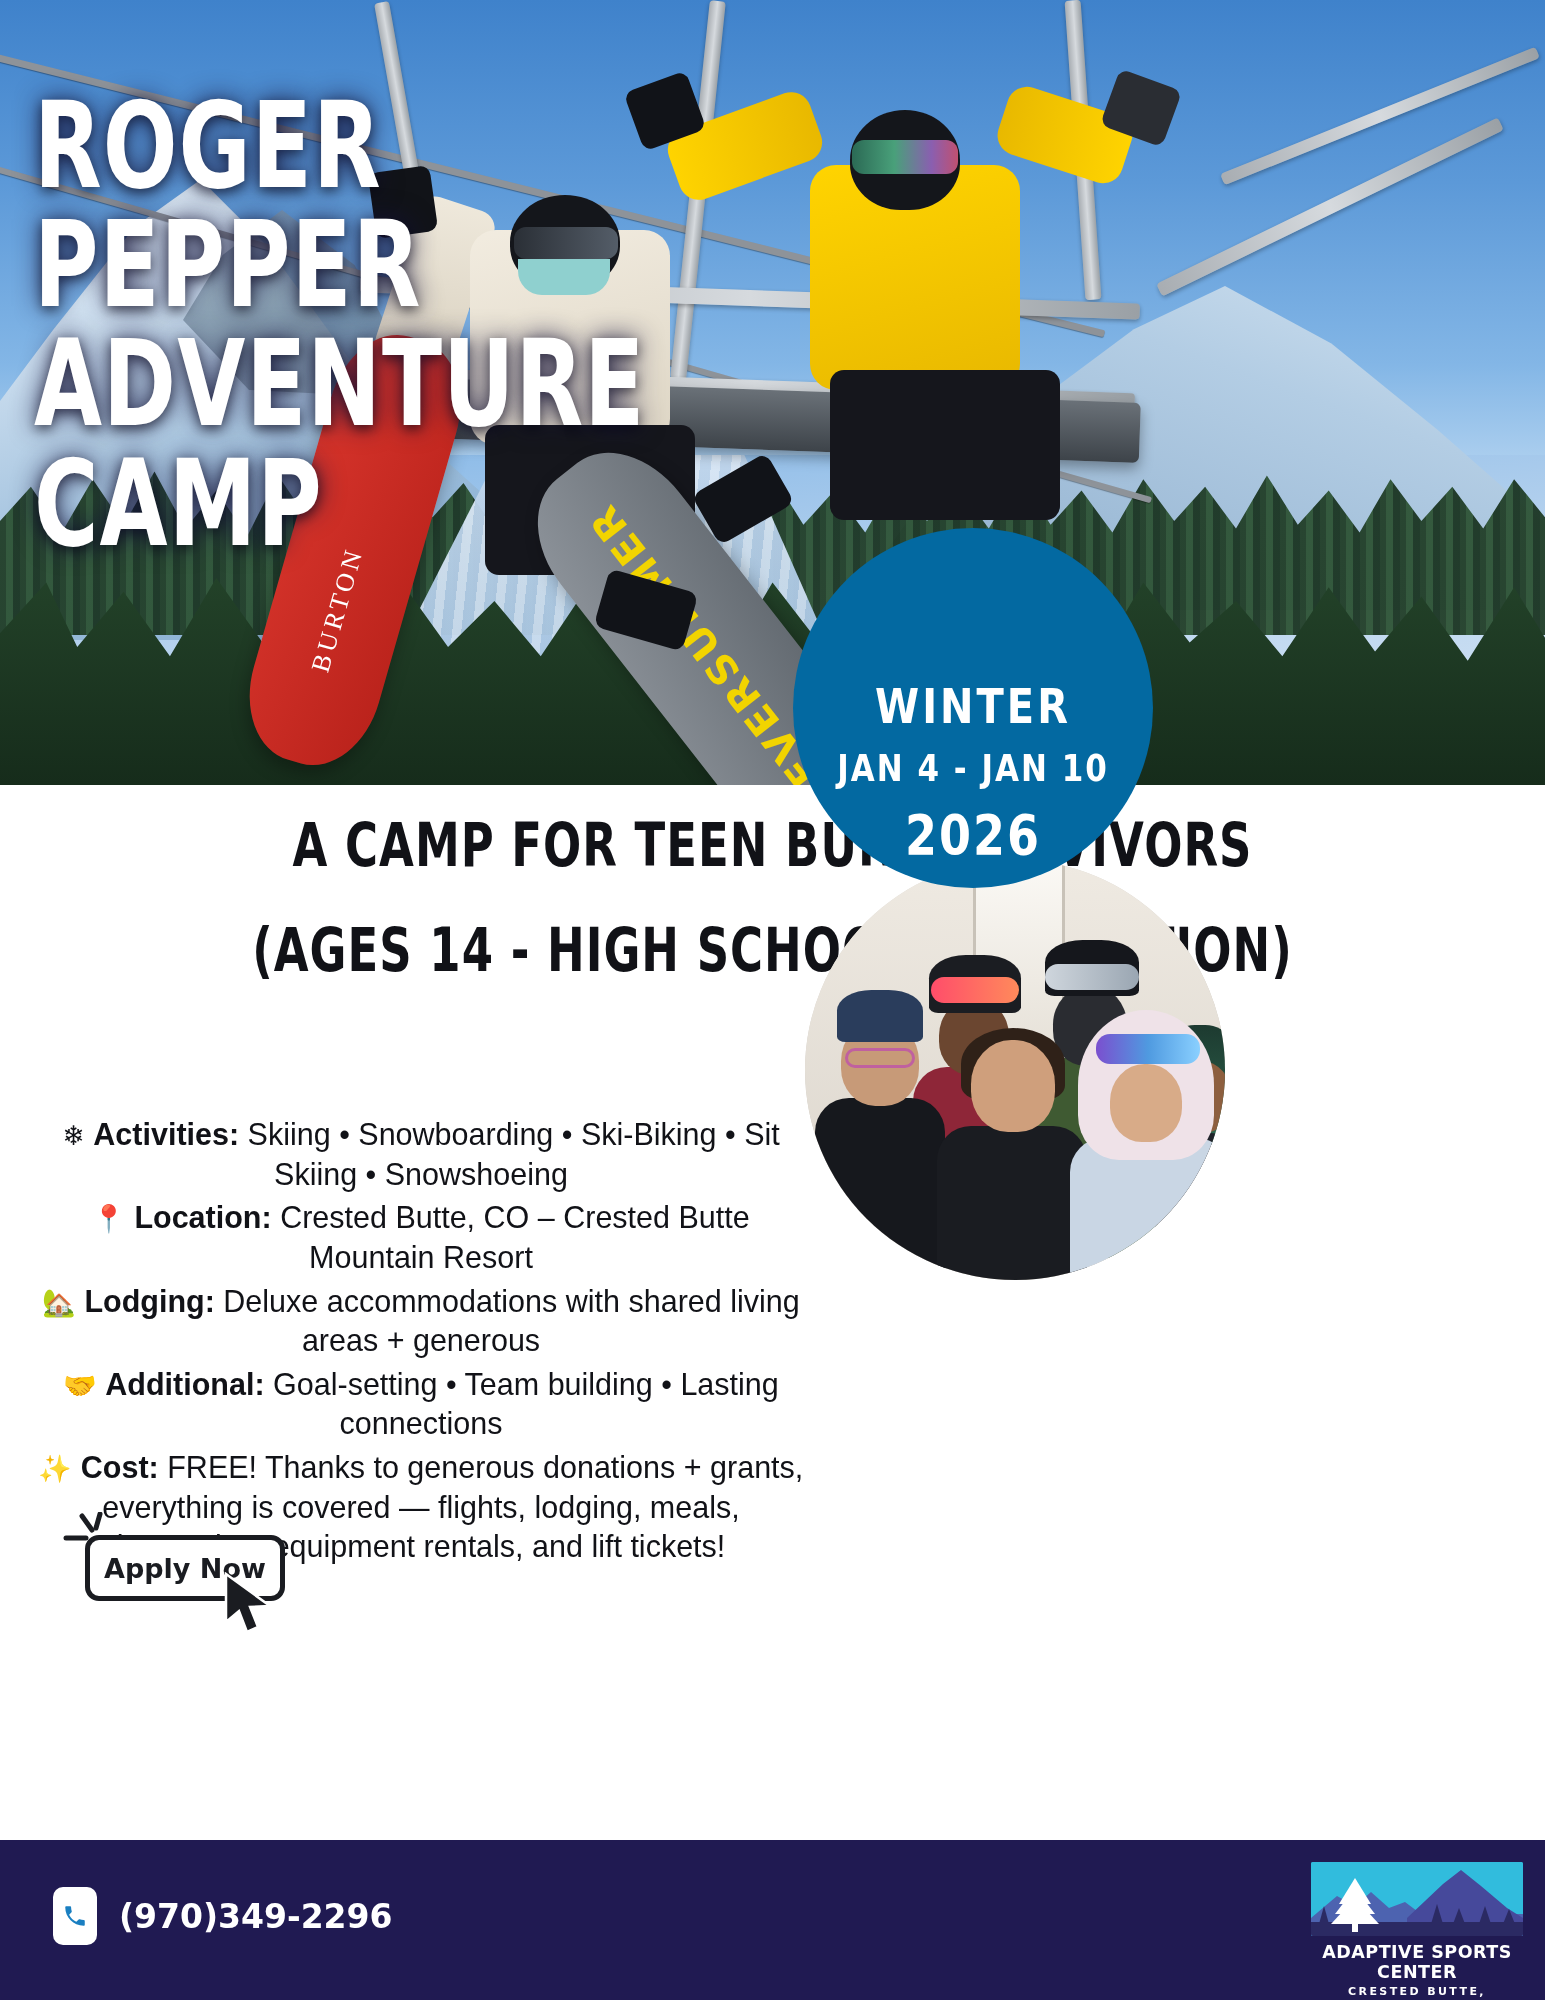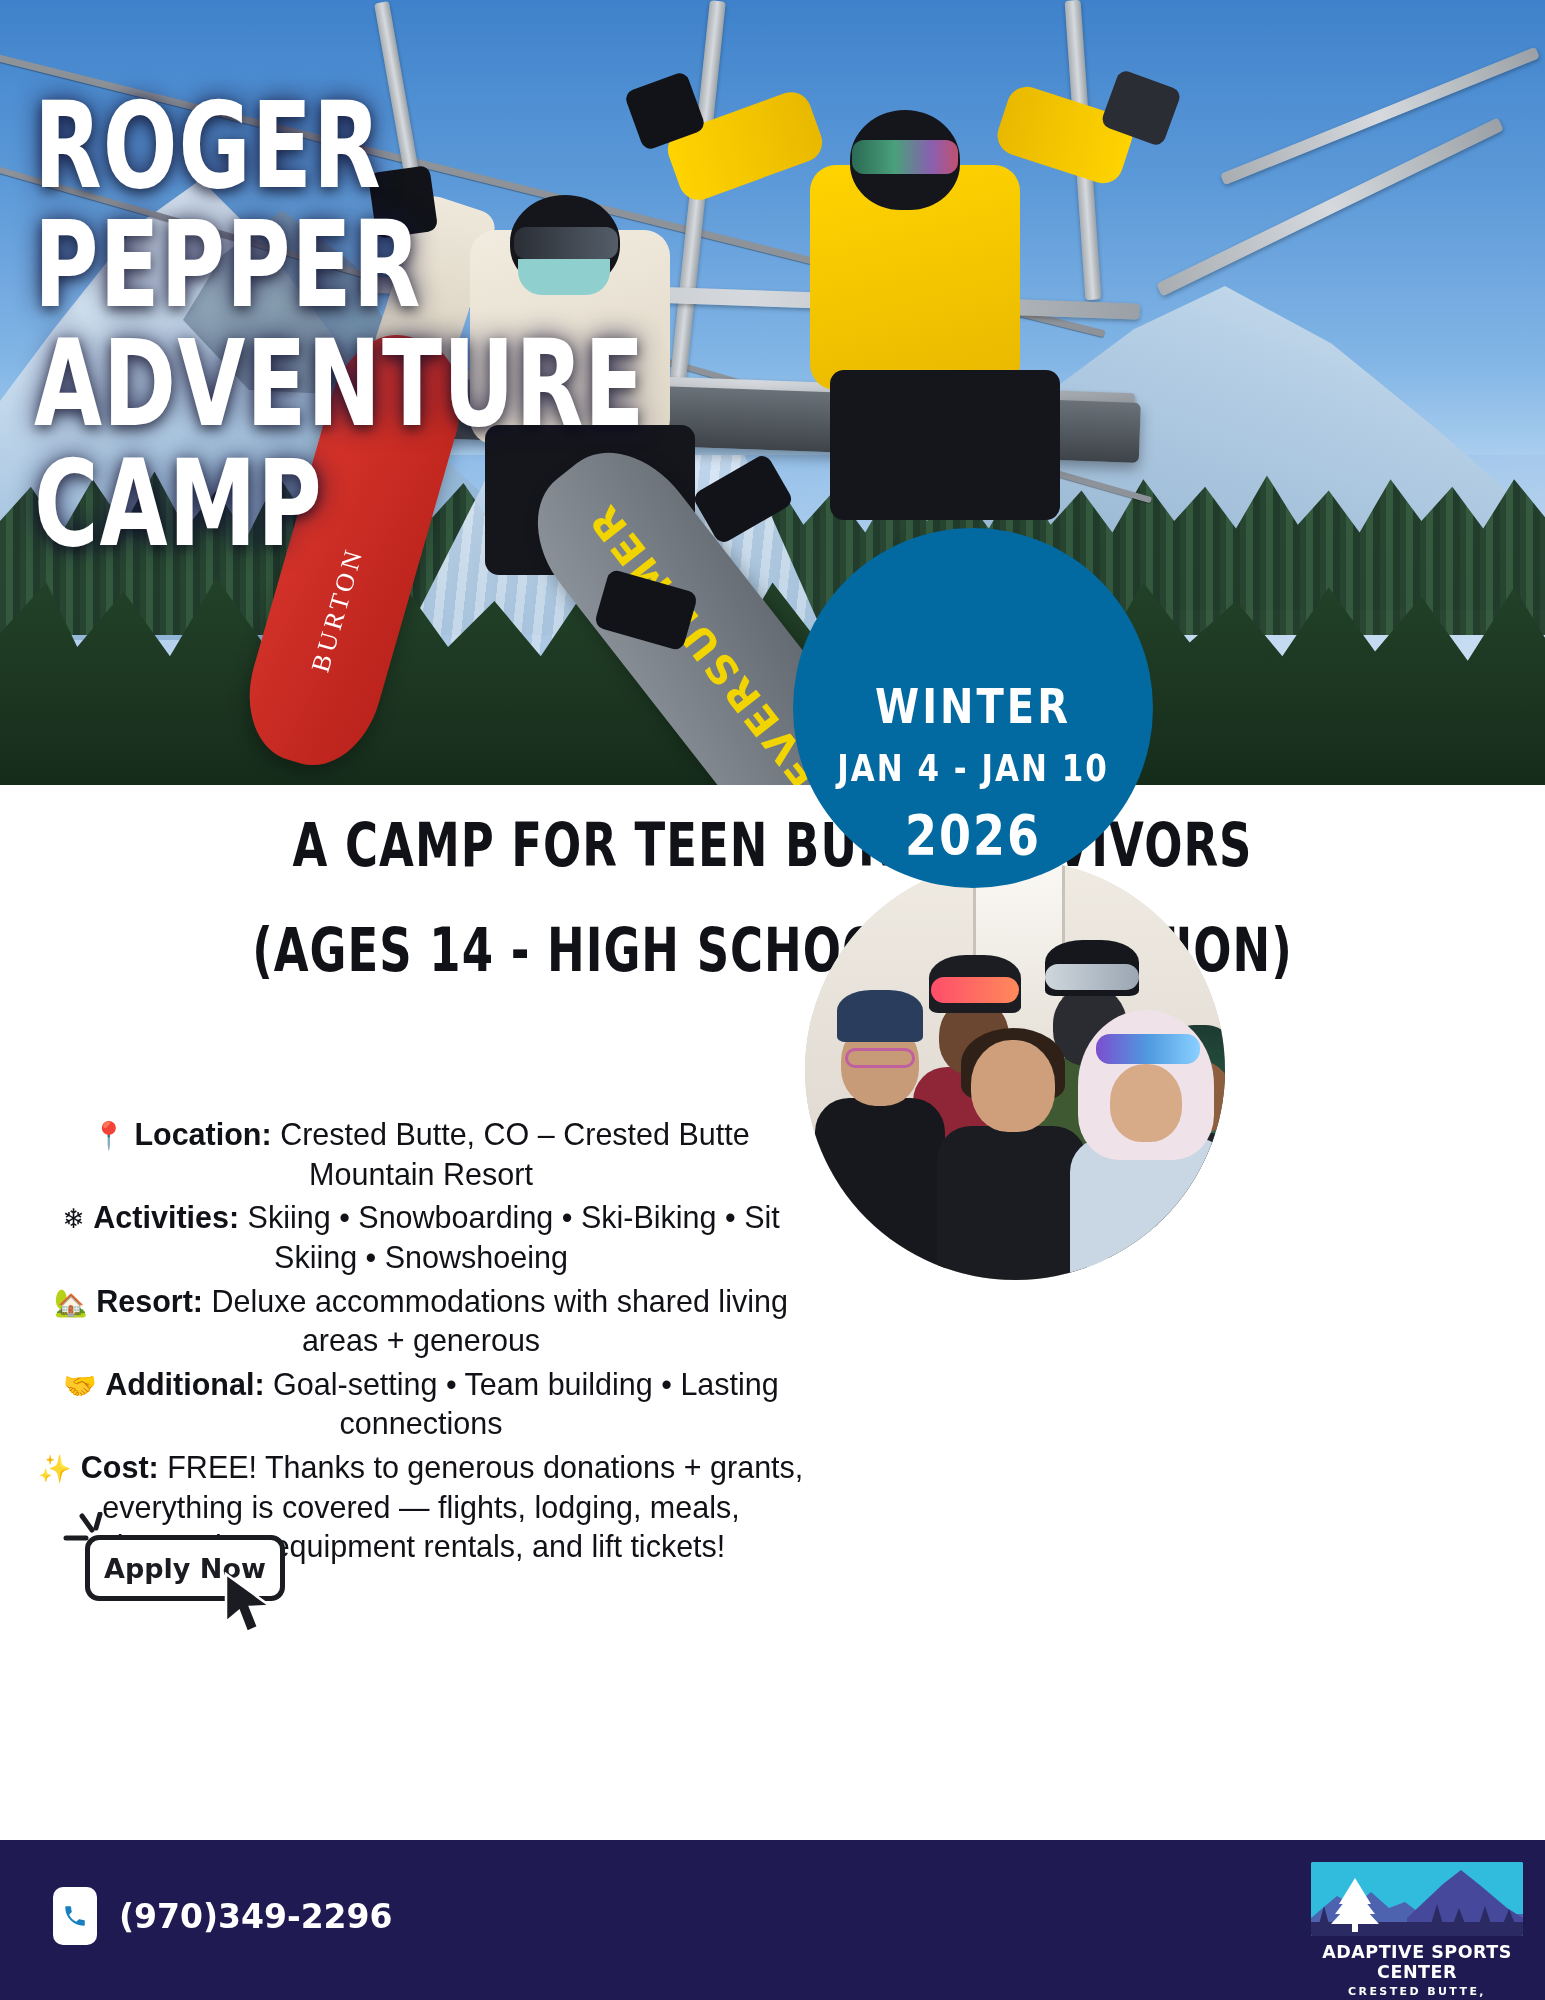--- a/index.html
+++ b/index.html
@@ -428,32 +428,32 @@
 
   <div class="content">
 
     <div class="headline">
       <span class="h1">A CAMP FOR TEEN BURN SURVIVORS</span>
       <span class="h2">(AGES 14 - HIGH SCHOOL GRADUATION)</span>
     </div>
 
     <div class="bullets">
       <div class="row">
+        <span class="ico">❄</span>
+        <b>Activities:</b>
+        <span>Skiing • Snowboarding • Ski-Biking • Sit Skiing • Snowshoeing</span>
+      </div>
+      <div class="row">
         <span class="ico">📍</span>
         <b>Location:</b>
         <span>Crested Butte, CO – Crested Butte Mountain Resort</span>
       </div>
       <div class="row">
-        <span class="ico">❄</span>
-        <b>Activities:</b>
-        <span>Skiing • Snowboarding • Ski-Biking • Sit Skiing • Snowshoeing</span>
-      </div>
-      <div class="row">
         <span class="ico">🏡</span>
-        <b>Resort:</b>
+        <b>Lodging:</b>
         <span>Deluxe accommodations with shared living areas + generous</span>
       </div>
       <div class="row">
         <span class="ico">🤝</span>
         <b>Additional:</b>
         <span>Goal-setting • Team building • Lasting connections</span>
       </div>
       <div class="row">
         <span class="ico">✨</span>
         <b>Cost:</b>

